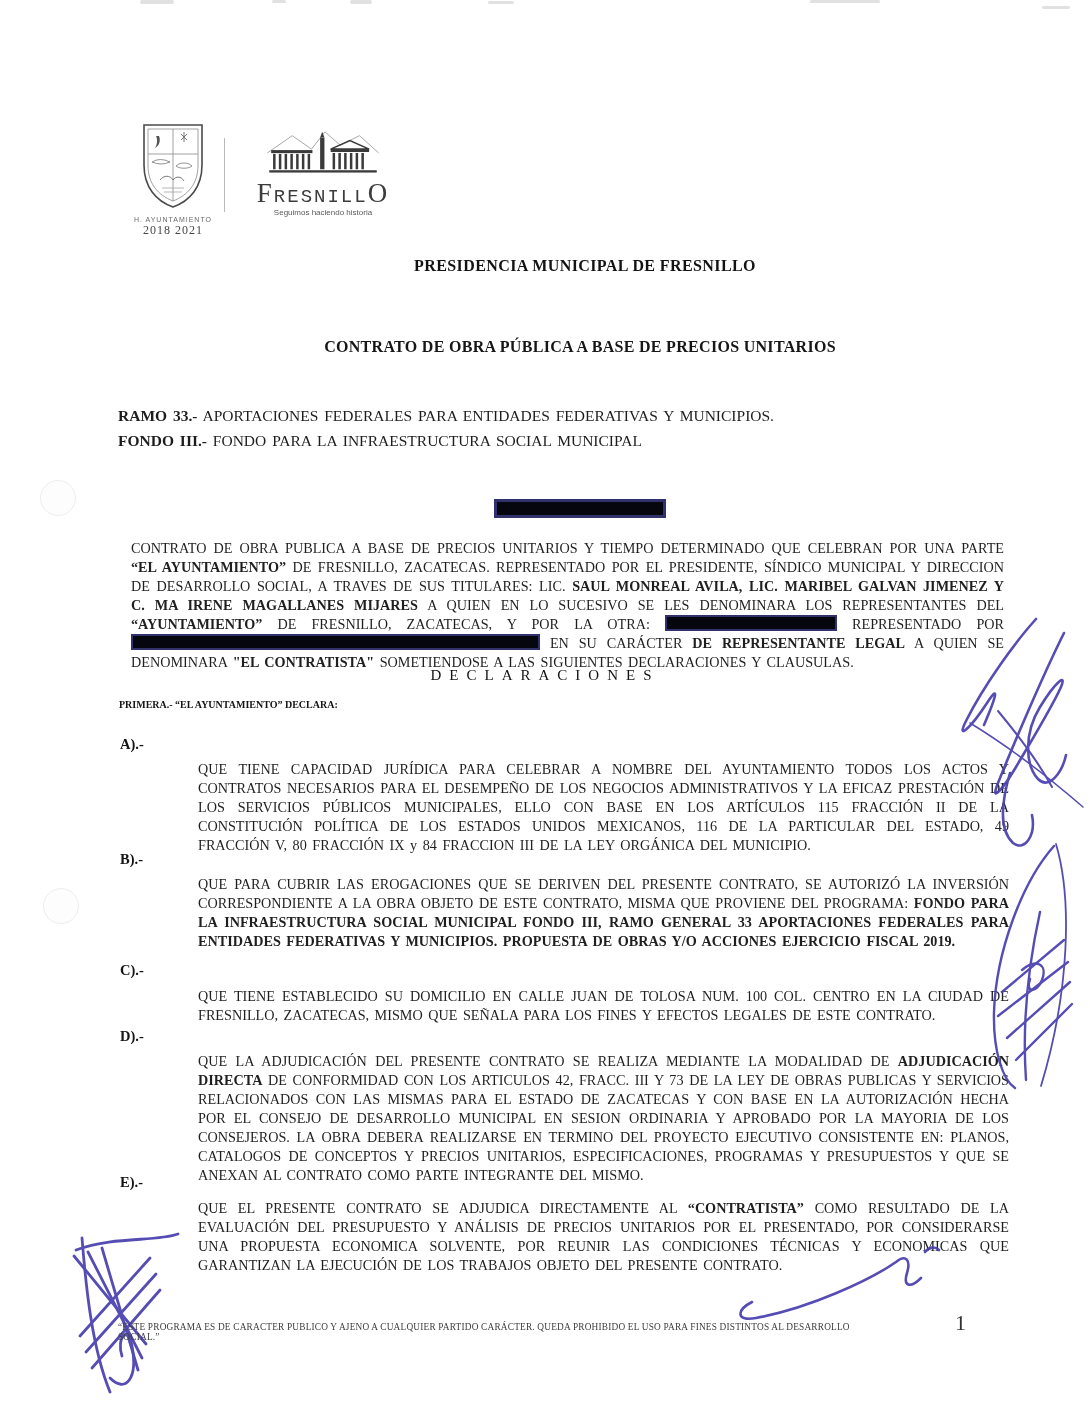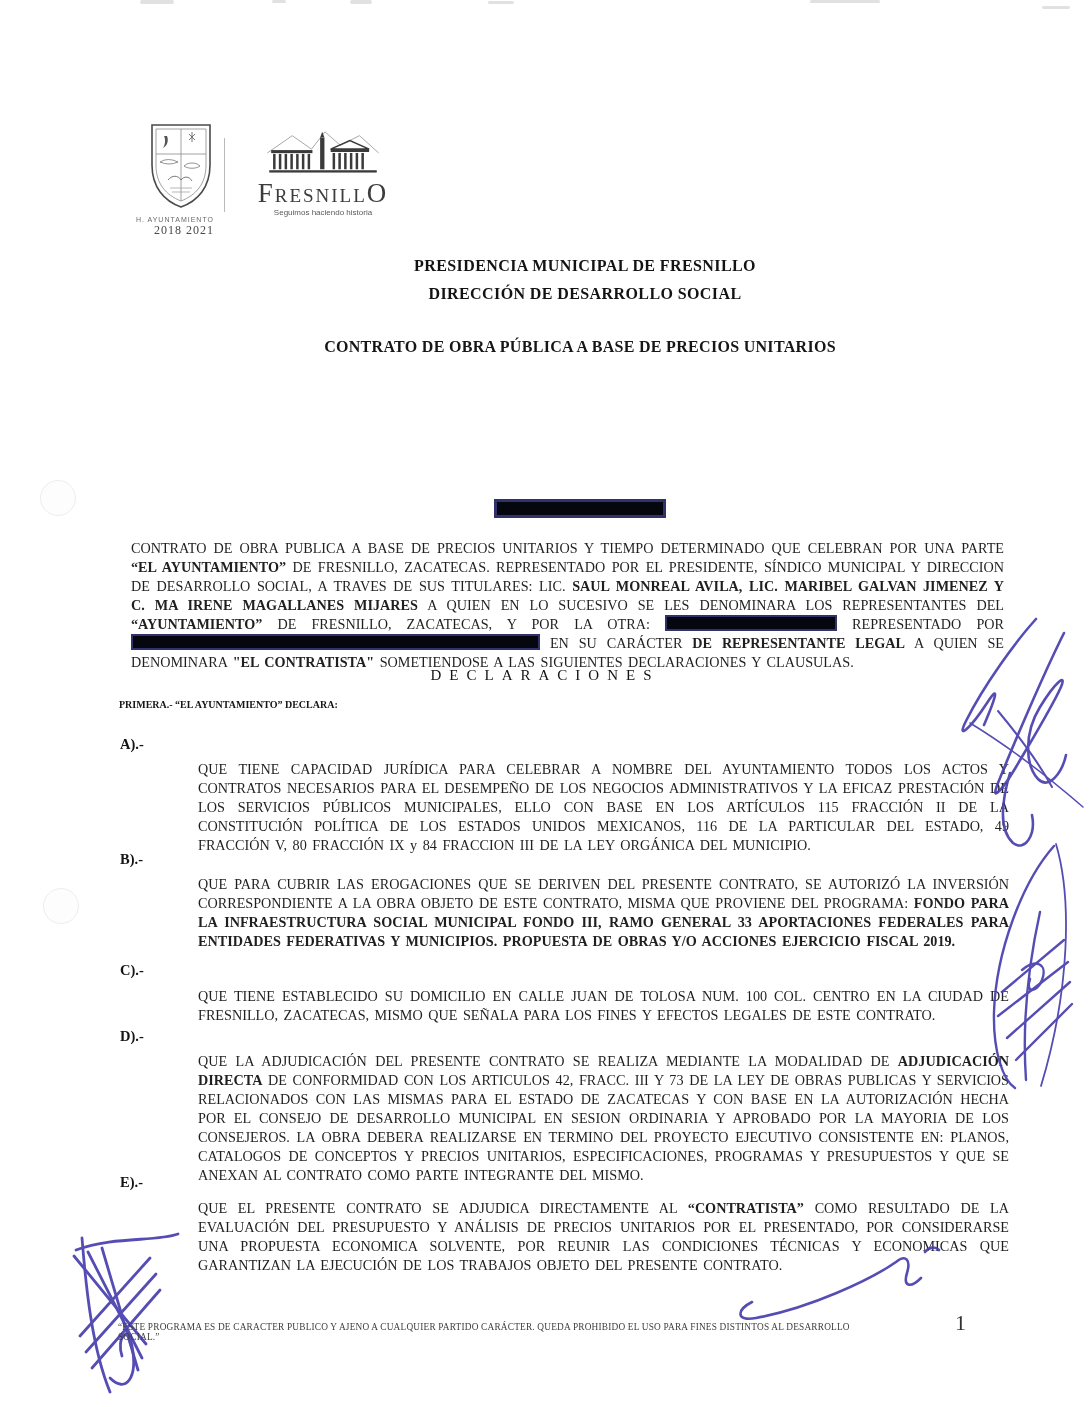--- a/index.html
+++ b/index.html
@@ -7,28 +7,28 @@
     position:relative;width:1090px;height:1407px;background:#ffffff;overflow:hidden;
     font-family:"Liberation Serif","DejaVu Serif",serif;color:#1e1e1e;
   }
   .abs{position:absolute;}
   .b{font-weight:bold;}
   .body-text{
     font-size:14.2px;line-height:19px;text-align:justify;word-spacing:2px;
     color:#1f1f1f;margin:12px;
   }
   
-  .shield-wrap{left:132px;top:122px;width:82px;text-align:right;}
+  .shield-wrap{left:132px;top:122px;width:82px;text-align:center;}
   .shield-cap1{font-size:7px;color:#6a6a6a;letter-spacing:1px;margin-top:2px;font-family:"Liberation Sans",sans-serif;}
   .shield-cap2{font-size:12px;color:#474747;letter-spacing:1px;}
   .logo-divider{left:224px;top:138px;width:1px;height:74px;background:#b9b9b9;}
   .fres-wrap{left:238px;top:128px;width:170px;text-align:center;color:#3c3c3c;}
   .fres-name{line-height:26px;letter-spacing:2px;white-space:nowrap;}
   .fres-name .lg{font-size:27px;}
-  .fres-name .md{font-size:19px;}
+  .fres-name .md{font-size:19px;font-family:Liberation Mono, monospace;}
   .fres-tag{font-size:8px;color:#5a5a5a;margin-top:-2px;font-family:"Liberation Sans",sans-serif;}
   
   .title-block{left:80px;top:252px;width:1010px;text-align:center;font-weight:bold;font-size:16px;line-height:28px;color:#131313;letter-spacing:0.4px;}
   .subtitle{left:80px;top:338px;width:1000px;text-align:center;font-weight:bold;font-size:16px;color:#161616;letter-spacing:0.3px;}
   .program{left:118px;top:404px;width:874px;font-size:15.5px;line-height:24.5px;color:#1d1d1d;word-spacing:2px;}
   .cto-line{left:210px;top:476px;width:872px;text-align:center;font-size:15px;color:#1c1c1c;}
   .redact{display:inline-block;height:12px;background:#06060e;border:2px solid #31316b;vertical-align:-2px;}
   .redact-cto{left:494px;top:499px;width:166px;height:13px;background:#06060e;border:3px solid #31316b;}
   .intro{left:119px;top:527px;width:873px;}
   .decl-heading{left:0;top:667px;width:1090px;text-align:center;font-weight:normal;font-size:15px;letter-spacing:8px;color:#141414;}
@@ -99,24 +99,27 @@
       <rect x="94" y="26" width="2.6" height="17" fill="#3a3a3a"></rect>
       <rect x="100" y="26" width="2.6" height="17" fill="#3a3a3a"></rect>
       <rect x="4" y="44" width="112" height="2.4" fill="#3a3a3a"></rect>
     </svg>
     <div class="fres-name"><span class="lg">F</span><span class="md">RESNILL</span><span class="lg">O</span></div>
     <div class="fres-tag">Seguimos haciendo historia</div>
   </div>
 
   <div class="abs title-block">
     <div>PRESIDENCIA MUNICIPAL DE FRESNILLO</div>
-    <div>DIRECCIÓN DE DESARROLLO SOCIAL</div>
   </div>
   <div class="abs subtitle">CONTRATO DE OBRA PÚBLICA A BASE DE PRECIOS UNITARIOS</div>
 
+  <div class="abs program">
+    <div><span class="b">RAMO 33.-</span><span> APORTACIONES FEDERALES PARA ENTIDADES FEDERATIVAS Y MUNICIPIOS.</span></div>
+    <div><span class="b">FONDO III.-</span><span> FONDO PARA LA INFRAESTRUCTURA SOCIAL MUNICIPAL</span></div>
+  </div>
 
   <div class="abs redact-cto"></div>
 
   <p class="abs intro body-text"><span>CONTRATO DE OBRA PUBLICA A BASE DE PRECIOS UNITARIOS Y TIEMPO DETERMINADO QUE CELEBRAN POR UNA PARTE </span><span class="b">“EL AYUNTAMIENTO”</span><span> DE FRESNILLO, ZACATECAS. REPRESENTADO POR EL PRESIDENTE, SÍNDICO MUNICIPAL Y DIRECCION DE DESARROLLO SOCIAL, A TRAVES DE SUS TITULARES: LIC. </span><span class="b">SAUL MONREAL AVILA, LIC. MARIBEL GALVAN JIMENEZ Y C. MA IRENE MAGALLANES MIJARES</span><span> A QUIEN EN LO SUCESIVO SE LES DENOMINARA LOS REPRESENTANTES DEL </span><span class="b">“AYUNTAMIENTO”</span><span> DE FRESNILLO, ZACATECAS, Y POR LA OTRA: </span><span class="redact" style="width: 168px;"></span><span> REPRESENTADO POR </span><span class="redact" style="width: 405px;"></span><span> EN SU CARÁCTER </span><span class="b">DE REPRESENTANTE LEGAL</span><span> A QUIEN SE DENOMINARA </span><span class="b">"EL CONTRATISTA"</span><span> SOMETIENDOSE A LAS SIGUIENTES DECLARACIONES Y CLAUSULAS.</span></p>
 
   <div class="abs decl-heading">DECLARACIONES</div>
   <div class="abs primera">PRIMERA.- “EL AYUNTAMIENTO” DECLARA:</div>
 
   <div class="abs item-label" style="top:736px">A).-</div>
   <p class="abs item-text body-text" style="top:748px"><span>QUE TIENE CAPACIDAD JURÍDICA PARA CELEBRAR A NOMBRE DEL AYUNTAMIENTO TODOS LOS ACTOS Y CONTRATOS NECESARIOS PARA EL DESEMPEÑO DE LOS NEGOCIOS ADMINISTRATIVOS Y LA EFICAZ PRESTACIÓN DE LOS SERVICIOS PÚBLICOS MUNICIPALES, ELLO CON BASE EN LOS ARTÍCULOS 115 FRACCIÓN II DE LA CONSTITUCIÓN POLÍTICA DE LOS ESTADOS UNIDOS MEXICANOS, 116 DE LA PARTICULAR DEL ESTADO, 49 FRACCIÓN V, 80 FRACCIÓN IX y 84 FRACCION III DE LA LEY ORGÁNICA DEL MUNICIPIO.</span></p>

